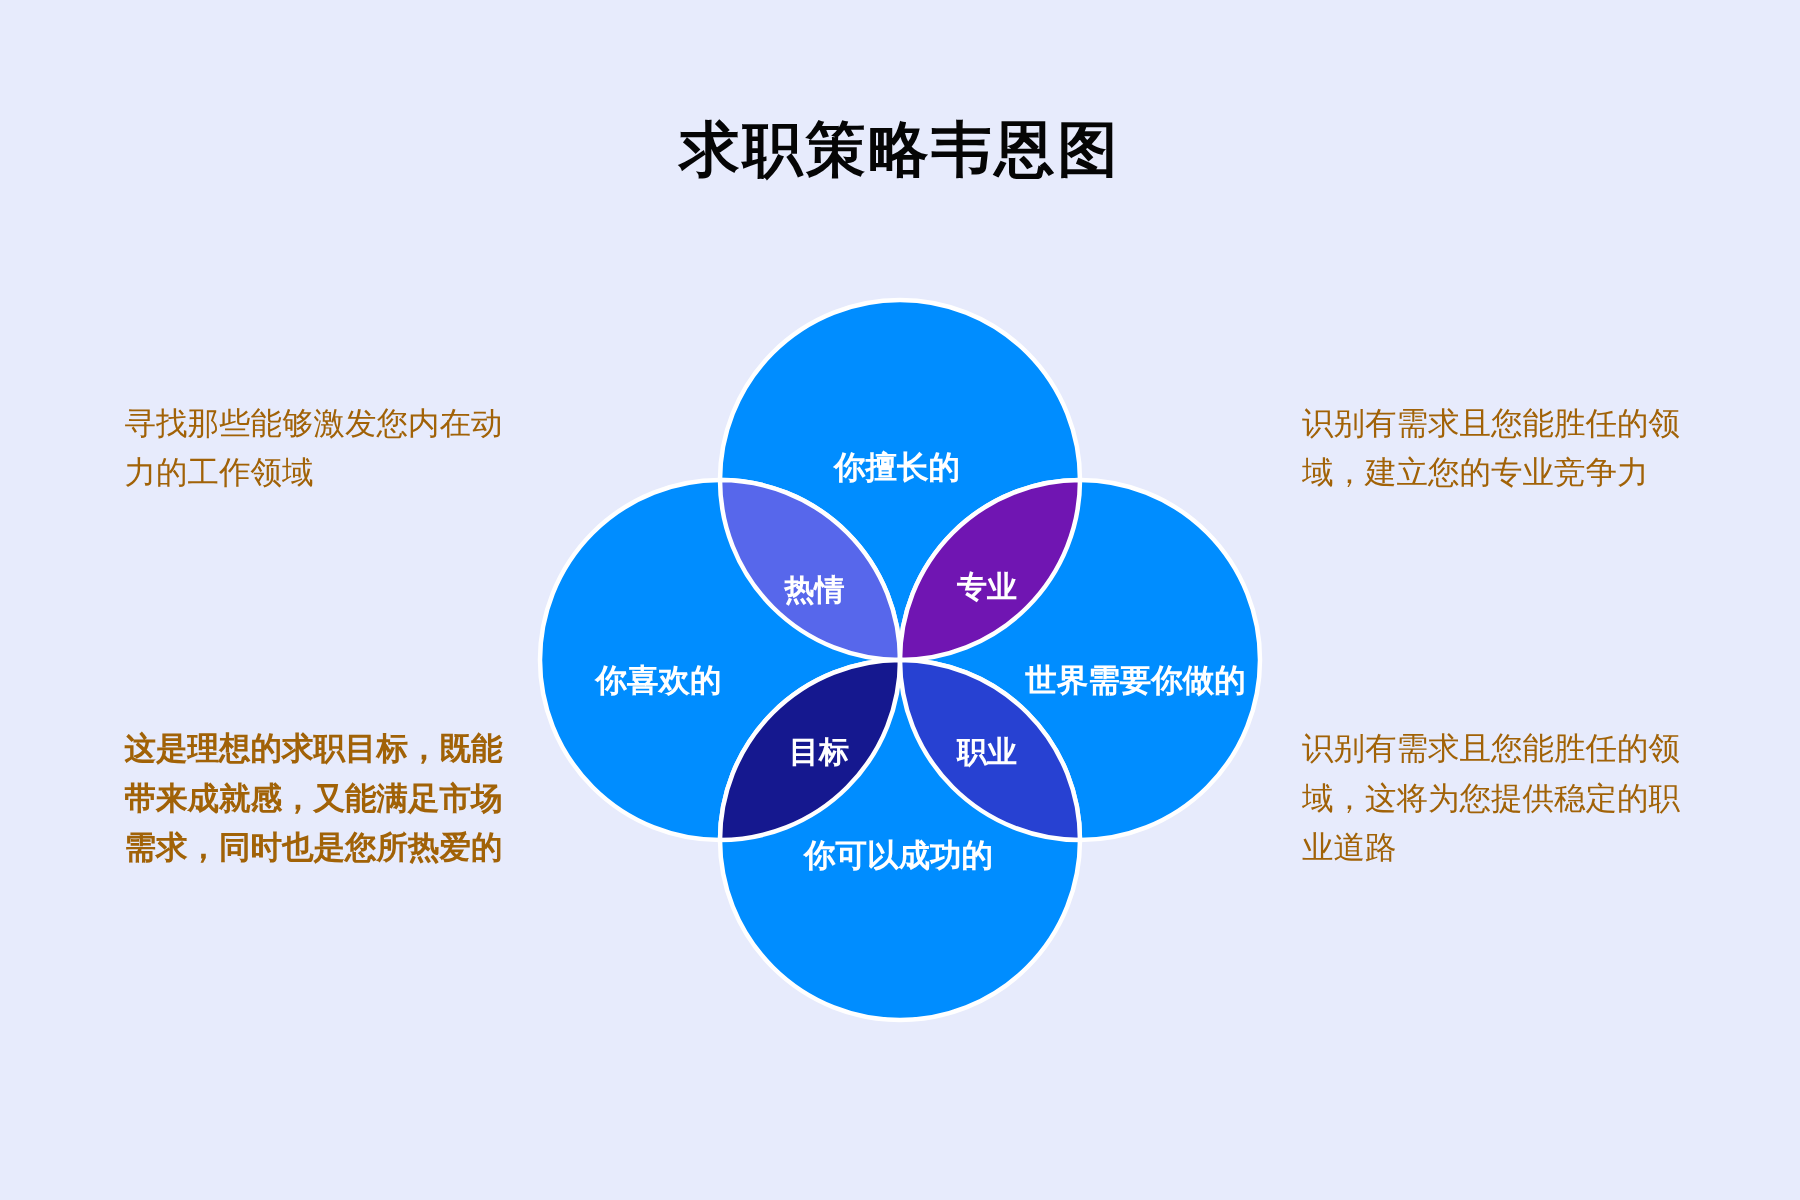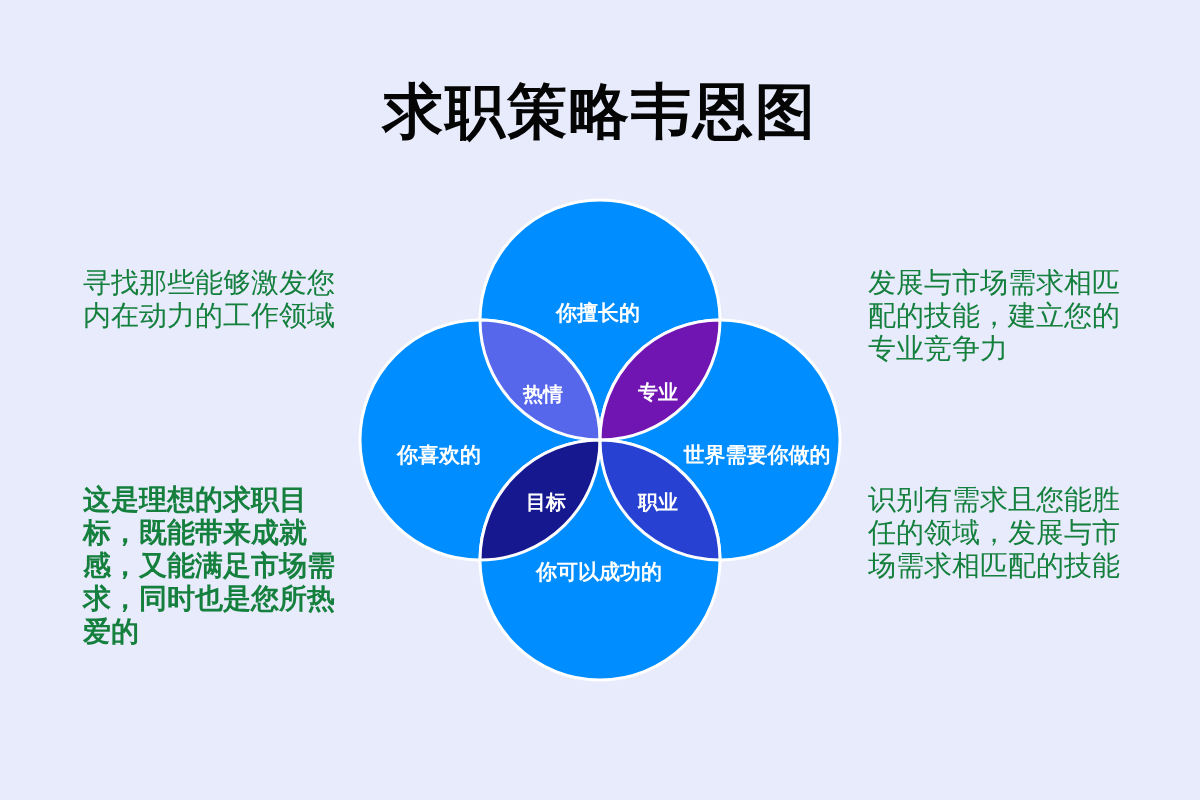--- a/index.html
+++ b/index.html
@@ -12,21 +12,21 @@
     position: relative;
     width: 1200px;
     height: 800px;
   }
   .page-title {
     position: absolute;
     top: 72px;
     left: 0;
     width: 1200px;
     text-align: center;
-    font-size: 60px;
+    font-size: 40px;
     font-weight: 900;
     letter-spacing: 2px;
     color: #050505;
   }
   .venn-svg {
     position: absolute;
     top: 0;
     left: 0;
     width: 1200px;
     height: 800px;
@@ -41,23 +41,23 @@
   .lens-label {
     font-size: 20px;
     font-weight: 700;
     fill: #FFFFFF;
     text-anchor: middle;
     dominant-baseline: central;
   }
   .note {
     position: absolute;
     width: 256px;
-    font-size: 28px;
+    font-size: 21px;
     line-height: 33px;
-    color: #15803d;
+    color: #a16207;
     word-break: normal;
   }
   .note-top-left    { left: 83px;  top: 266px; }
   .note-bottom-left { left: 83px;  top: 483px; font-weight: bold; }
   .note-top-right   { left: 868px; top: 266px; width: 262px; }
   .note-bottom-right{ left: 868px; top: 483px; width: 262px; }
 </style>
 </head>
 <body style="background: rgb(231, 235, 252);">
 
@@ -89,19 +89,19 @@
 
       <text class="lens-label" x="543" y="394">热情</text>
       <text class="lens-label" x="658" y="392">专业</text>
       <text class="lens-label" x="546" y="502">目标</text>
       <text class="lens-label" x="658" y="502">职业</text>
     </g>
   </svg>
 
   <p class="note note-top-left">寻找那些能够激发您内在动力的工作领域</p>
 
-  <p class="note note-top-right">发展与市场需求相匹配的技能，建立您的专业竞争力</p>
+  <p class="note note-top-right">识别有需求且您能胜任的领域，建立您的专业竞争力</p>
 
   <p class="note note-bottom-left">这是理想的求职目标，既能带来成就感，又能满足市场需求，同时也是您所热爱的</p>
 
-  <p class="note note-bottom-right">识别有需求且您能胜任的领域，发展与市场需求相匹配的技能</p>
+  <p class="note note-bottom-right">识别有需求且您能胜任的领域，这将为您提供稳定的职业道路</p>
 
 </div>
 
 </body></html>

